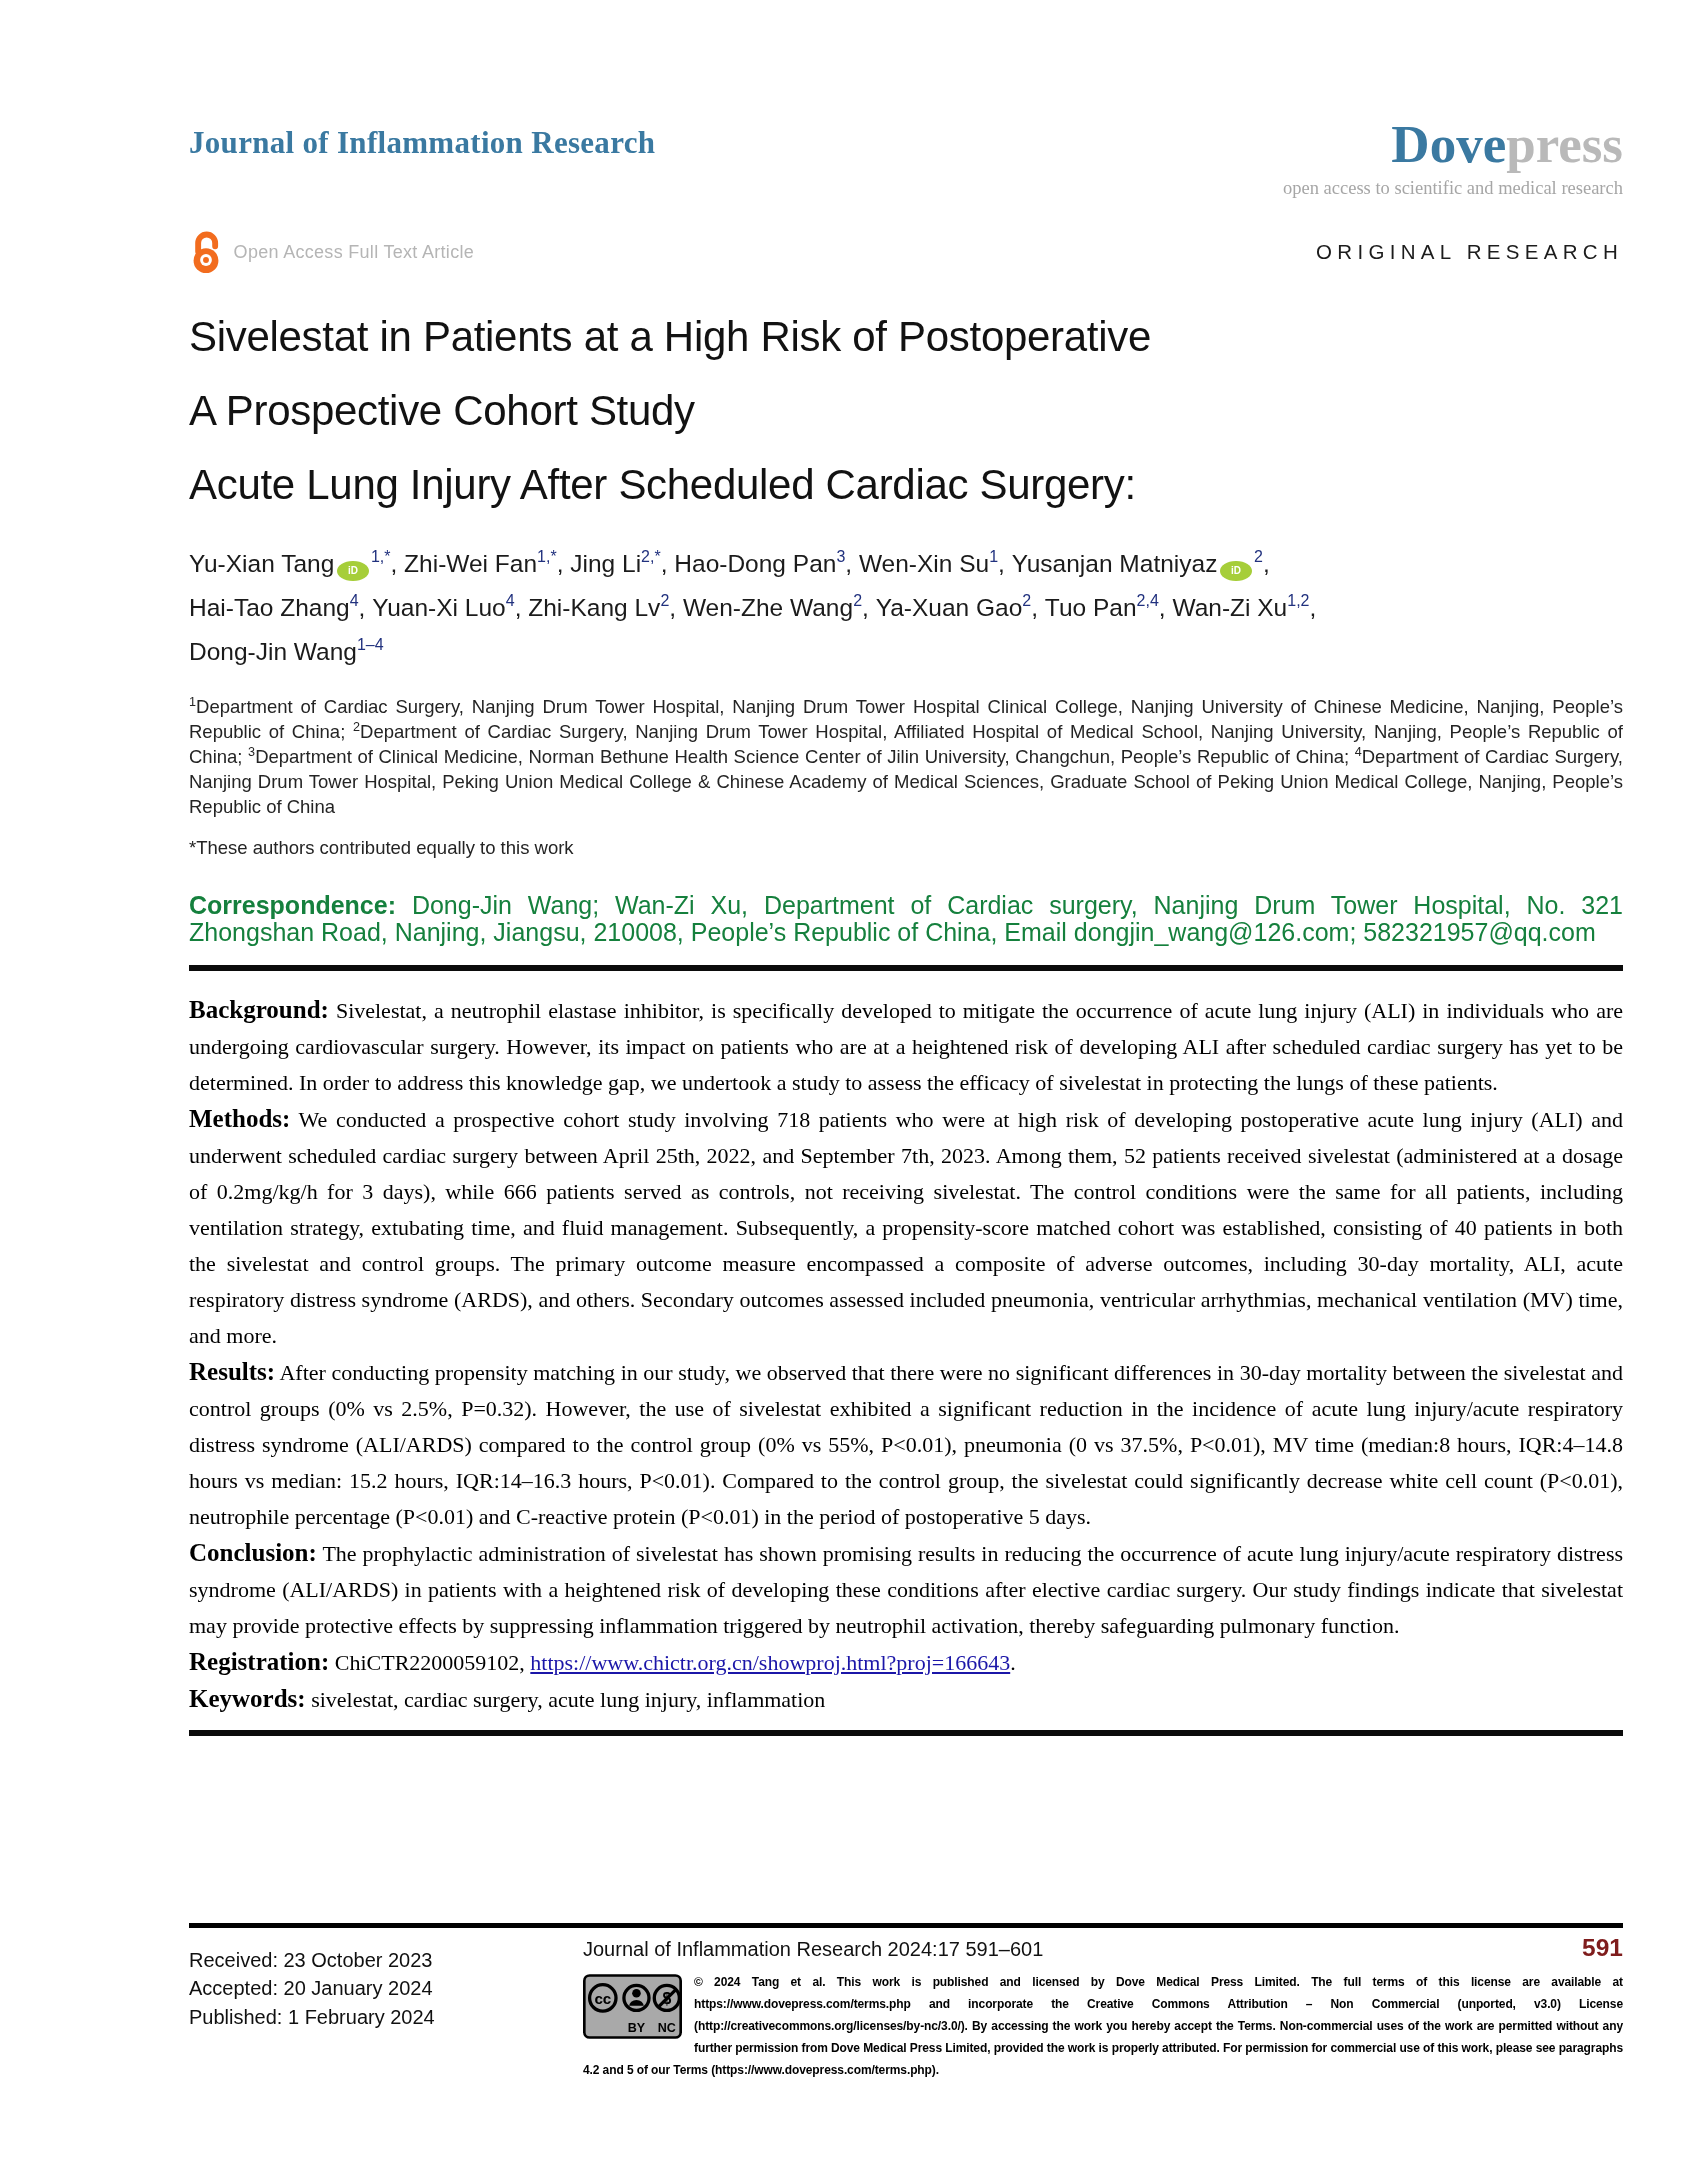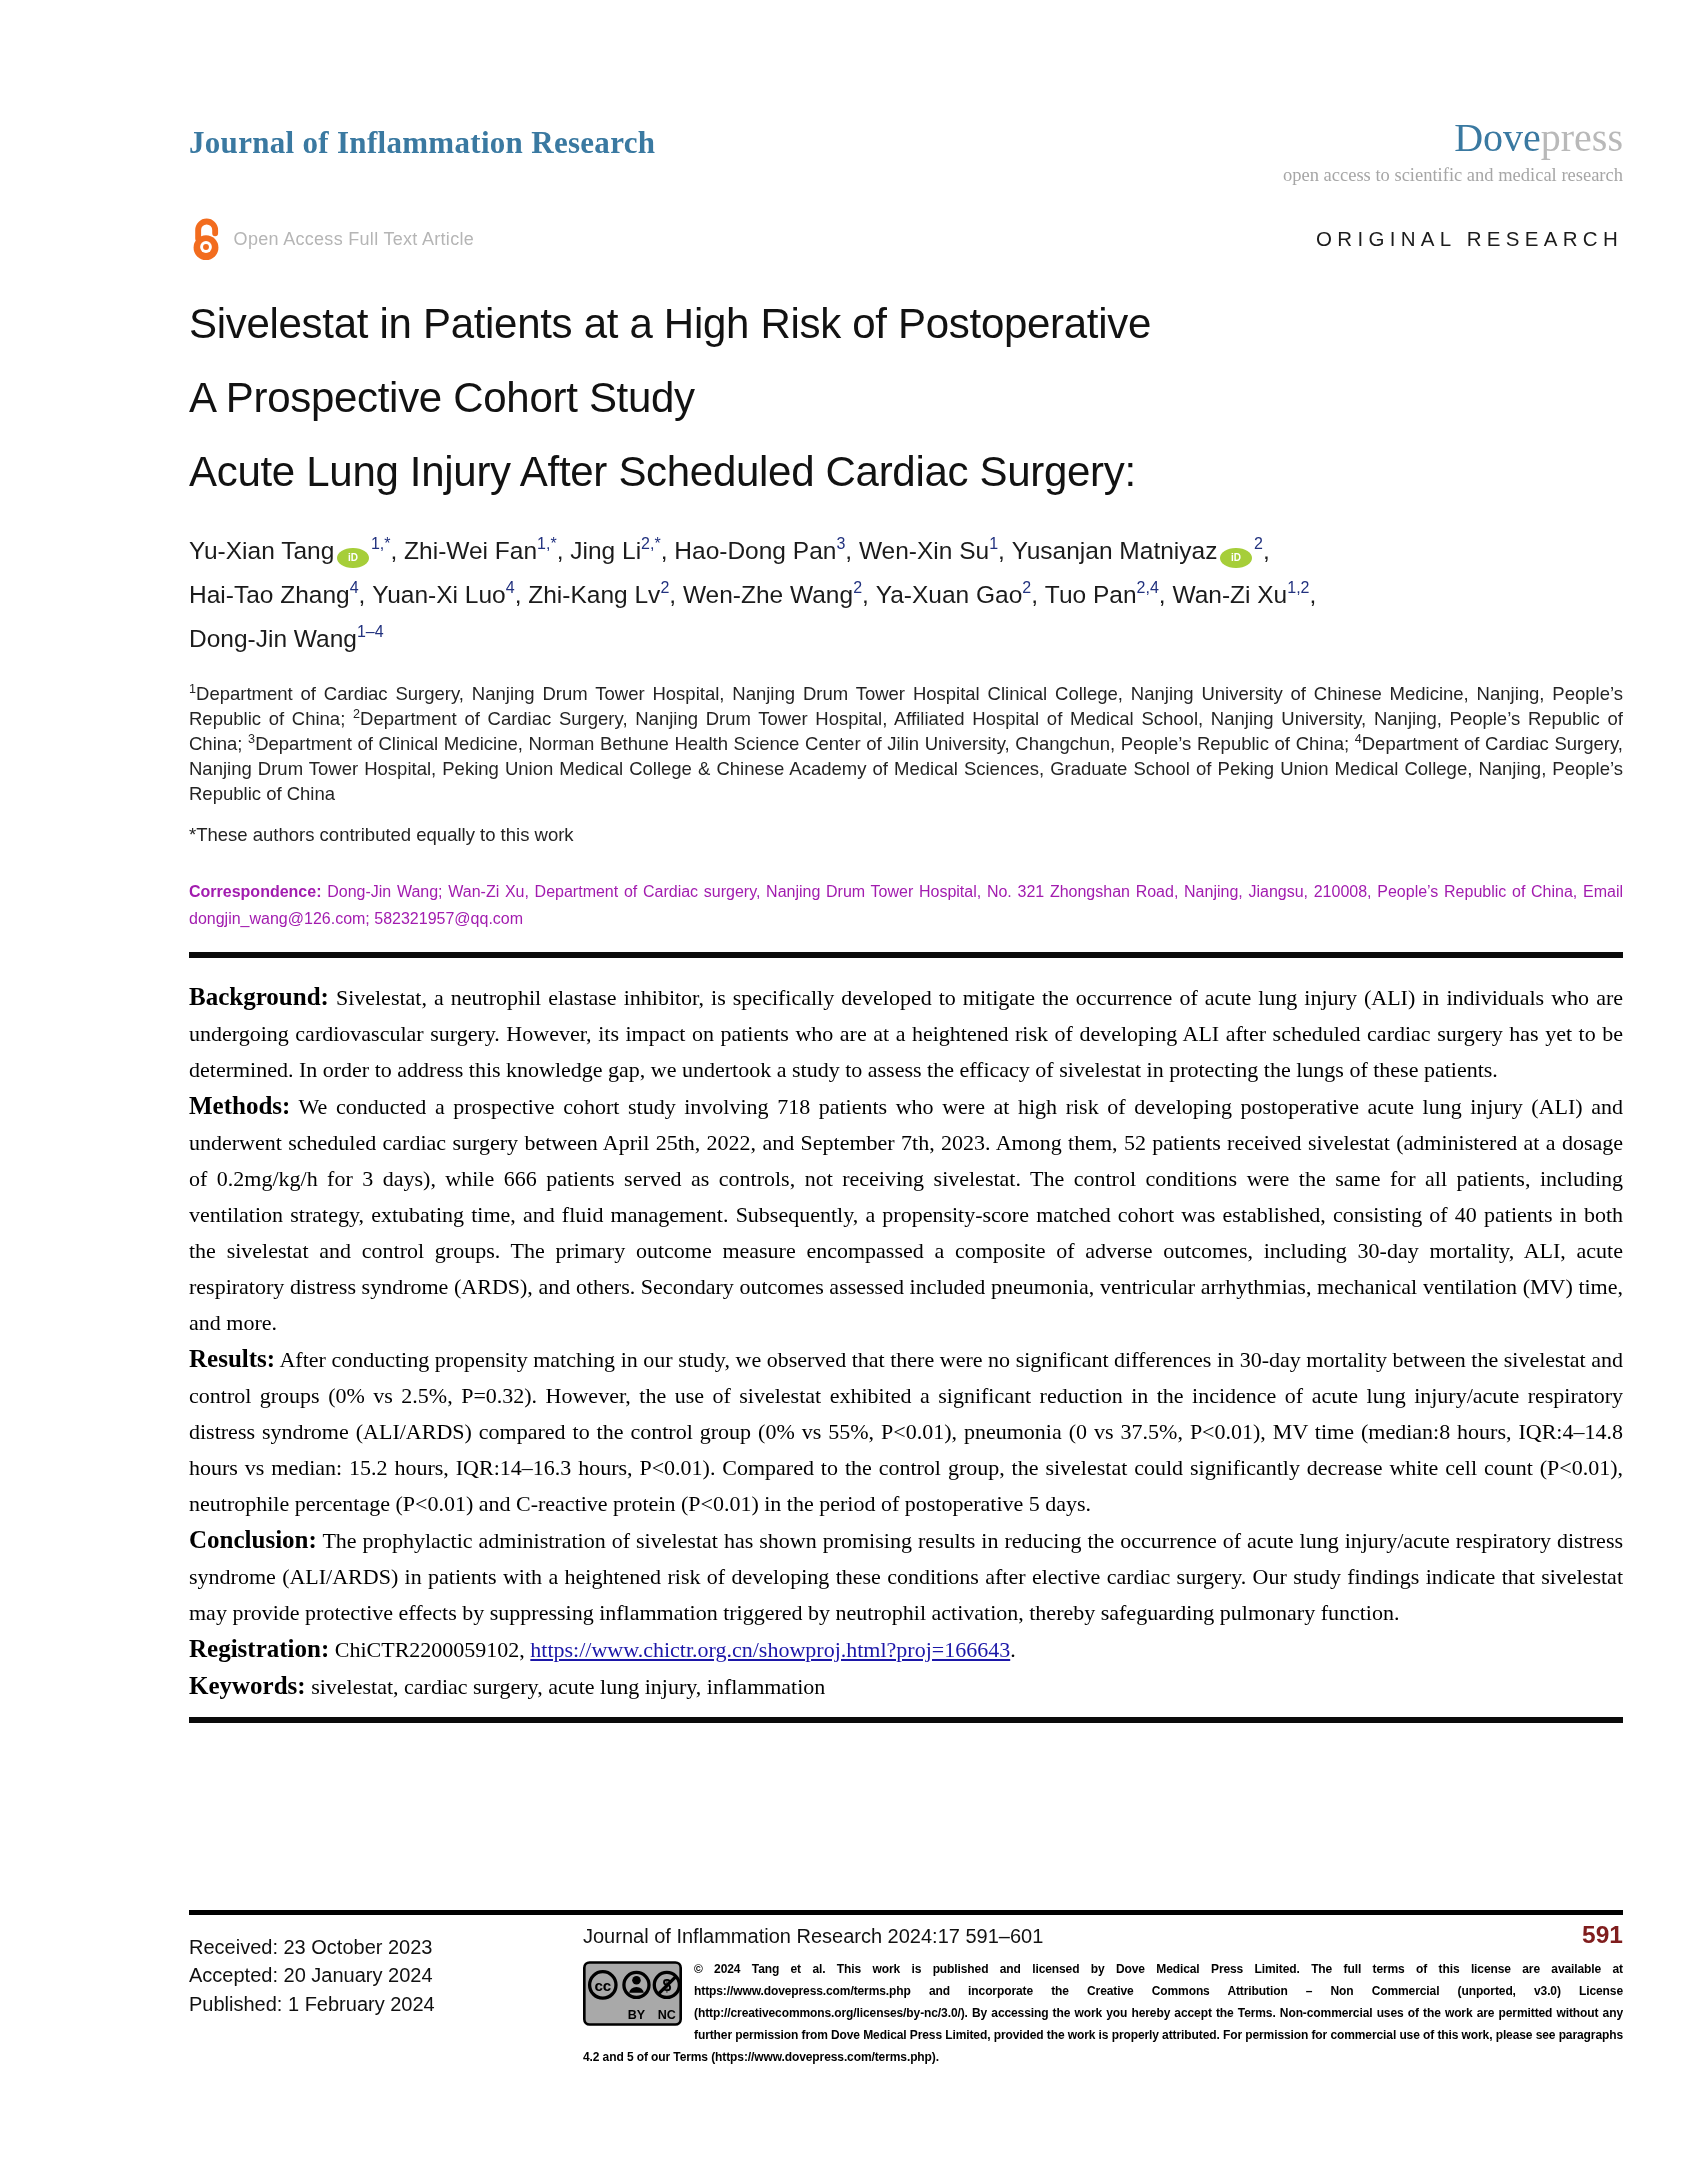--- a/index.html
+++ b/index.html
@@ -14,21 +14,21 @@
     overflow:hidden;
   }
   
   .header-row{display:flex;justify-content:space-between;align-items:flex-start;}
   .journal-name{
     font-family:"Liberation Serif",serif;
     font-weight:bold;font-size:31px;line-height:1;
     color:#3a79a1;margin-top:9.3px;letter-spacing:0.3px;
   }
   .logo-block{text-align:right;}
-  .dovepress{font-family:"Liberation Serif",serif;font-weight:normal;font-size:40px;line-height:1;}
+  .dovepress{font-family:"Liberation Serif",serif;font-weight:bold;font-size:53px;line-height:1;}
   .dove{color:#3a79a1;}
   .press{color:#b9b9b9;}
   .tagline{font-family:"Liberation Serif",serif;font-size:18.5px;color:#a6a6a6;margin-top:6.6px;}
   
   .oa-row{display:flex;align-items:center;margin-top:30px;}
   .oa-icon{flex:0 0 auto;margin-right:10.6px;}
   .oa-text{font-size:18px;color:#b5b5b5;letter-spacing:0.3px;}
   .article-type{margin-left:auto;font-size:20.5px;letter-spacing:5.3px;color:#1c1c1c;}
   
   .title{margin-top:24px;font-size:42px;line-height:74px;color:#121212;letter-spacing:-0.3px;}
@@ -37,21 +37,21 @@
   .asup{color:#21317e;font-size:16px;line-height:0;vertical-align:10px;letter-spacing:0;}
   .orcid{
     display:inline-block;width:32px;height:20.5px;border-radius:50%;
     background:#a6ce39;color:#fff;font-size:10px;font-weight:bold;
     text-align:center;line-height:20.5px;vertical-align:-2px;margin:0 2px 0 2.6px;
   }
   
   .affils{margin-top:20px;font-size:18.5px;line-height:25px;text-align:justify;color:#242424;}
   .affils sup{font-size:12.6px;line-height:0;vertical-align:6.6px;}
   .equal-note{margin-top:18.5px;font-size:18.5px;color:#242424;}
-  .correspondence{margin-top:33px;font-size:16px;line-height:26.5px;text-align:justify;color:#a21caf;}
+  .correspondence{margin-top:33px;font-size:25px;line-height:26.5px;text-align:justify;color:#15803d;}
   .bold{font-weight:bold;}
   
   .rule{height:6px;background:#0b0b0b;}
   .rule1{margin-top:20px;}
   .rule2{margin-top:12px;}
   
   .abstract{margin-top:21px;font-family:"Liberation Serif",serif;font-size:22px;line-height:36px;text-align:justify;color:#000;}
   .abstract p{margin:0;}
   .ablabel{font-family:Liberation Serif, serif;font-weight:bold;font-size:25px;}
   .reg-link{color:#1b16a8;text-decoration:underline;}

